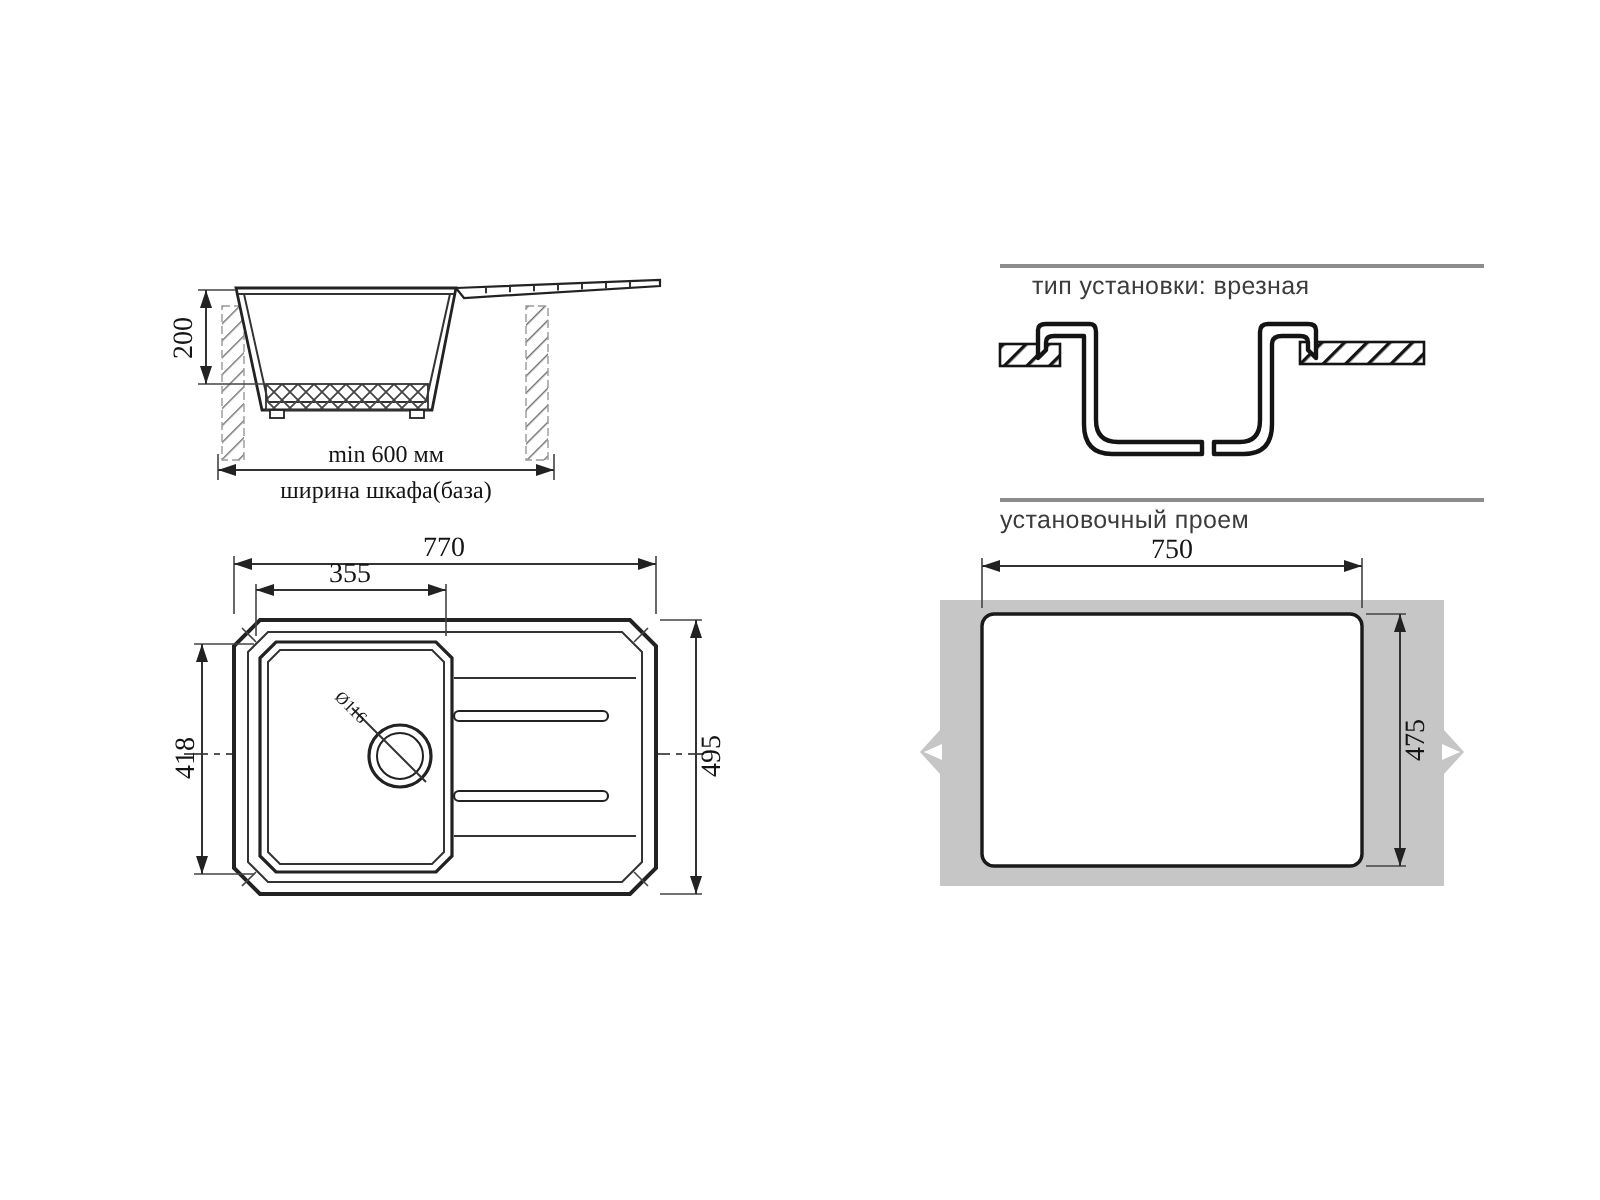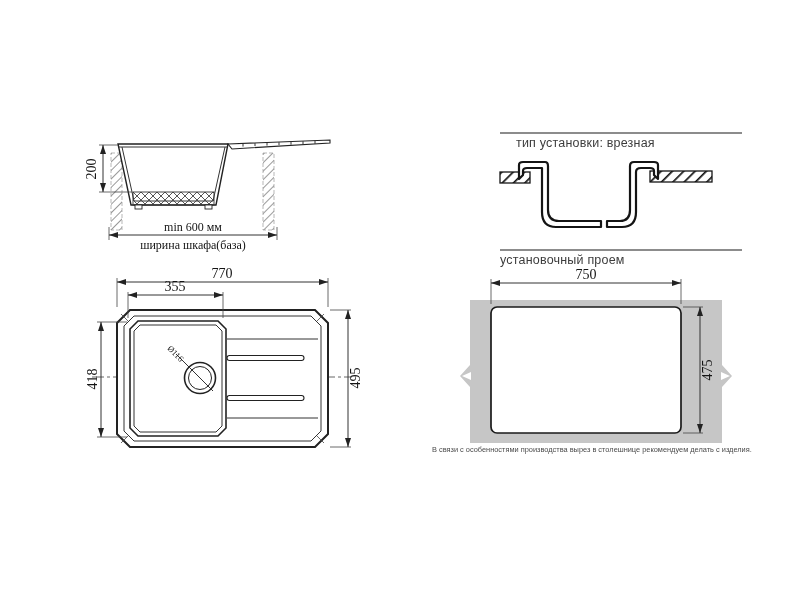--- a/index.html
+++ b/index.html
@@ -160,15 +160,14 @@
       <line class="dimline" x1="61" y1="15" x2="251" y2="15" marker-start="url(#arr)" marker-end="url(#arr)"></line>
       <text class="dim" x="156" y="11" text-anchor="middle">750</text>
     </g>
     <g>
       <path class="ext" d="M253,39 L273,39 M253,165 L273,165"></path>
       <line class="dimline" x1="270" y1="39" x2="270" y2="165" marker-start="url(#arr)" marker-end="url(#arr)"></line>
       <text class="dim" x="282" y="102" text-anchor="middle" transform="rotate(-90 282 102)">475</text>
     </g>
   </svg>
 
-  <div class="abs footnote" style="left:432px; top:445px; width:340px;">В связи с особенностями производства вырез в столешнице рекомендуем делать с изделия.</div>
 
 </div>
 
 </body></html>

